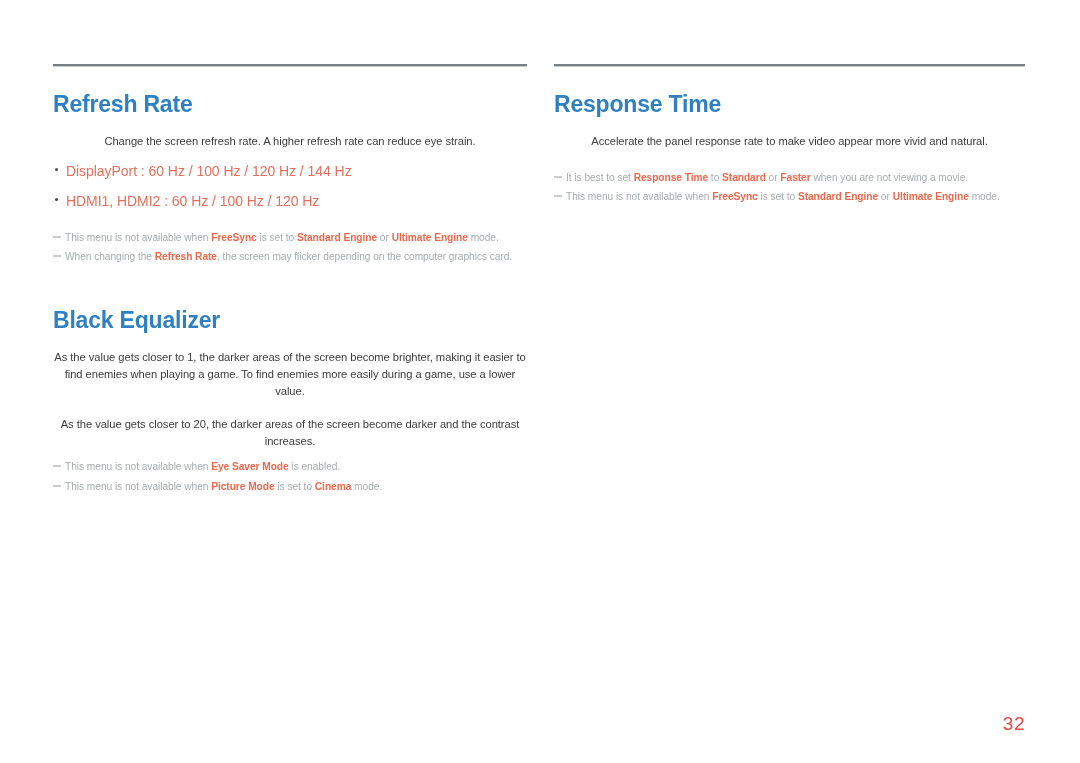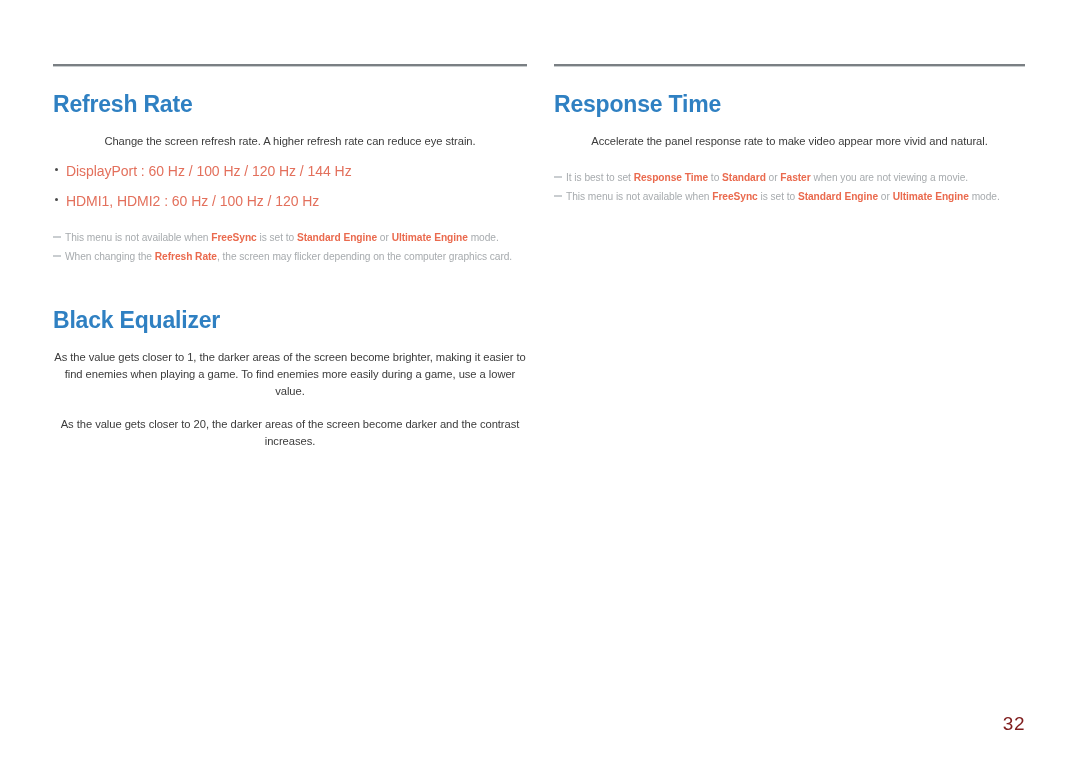--- a/index.html
+++ b/index.html
@@ -110,21 +110,21 @@
     font-weight: bold;
   }
   .notes-gap { margin-top: 9px; }
 
   
   .page-number {
     position: absolute;
     right: 55px;
     bottom: 28px;
     font-size: 19px;
-    color: #7f1d1d;
+    color: #ef4444;
     letter-spacing: 0.5px;
   }
 </style>
 </head>
 <body>
 
 <div class="page">
 
   <div class="col col-left">
 
@@ -142,20 +142,24 @@
         <div class="note">This menu is not available when <b>FreeSync</b> is set to <b>Standard Engine</b> or <b>Ultimate Engine</b> mode.</div>
         <div class="note">When changing the <b>Refresh Rate</b>, the screen may flicker depending on the computer graphics card.</div>
       </div>
     </div>
 
     <div class="section" style="margin-top:44px">
       <h1 class="heading" style="margin-top:0">Black Equalizer</h1>
       <p class="body">As the value gets closer to 1, the darker areas of the screen become brighter, making it easier to find enemies when playing a game. To find enemies more easily during a game, use a lower value.</p>
       <p class="body">As the value gets closer to 20, the darker areas of the screen become darker and the contrast increases.</p>
 
+      <div class="notes notes-gap">
+        <div class="note">This menu is not available when <b>Eye Saver Mode</b> is enabled.</div>
+        <div class="note">This menu is not available when <b>Picture Mode</b> is set to <b>Cinema</b> mode.</div>
+      </div>
     </div>
 
   </div>
 
   <div class="col col-right">
 
     <div class="section">
       <div class="rule"></div>
       <h1 class="heading">Response Time</h1>
       <p class="body">Accelerate the panel response rate to make video appear more vivid and natural.</p>

